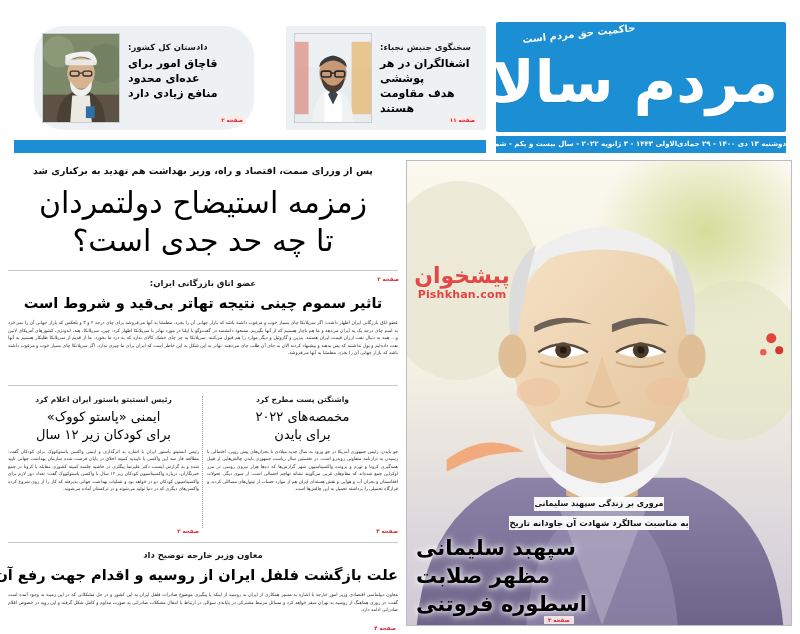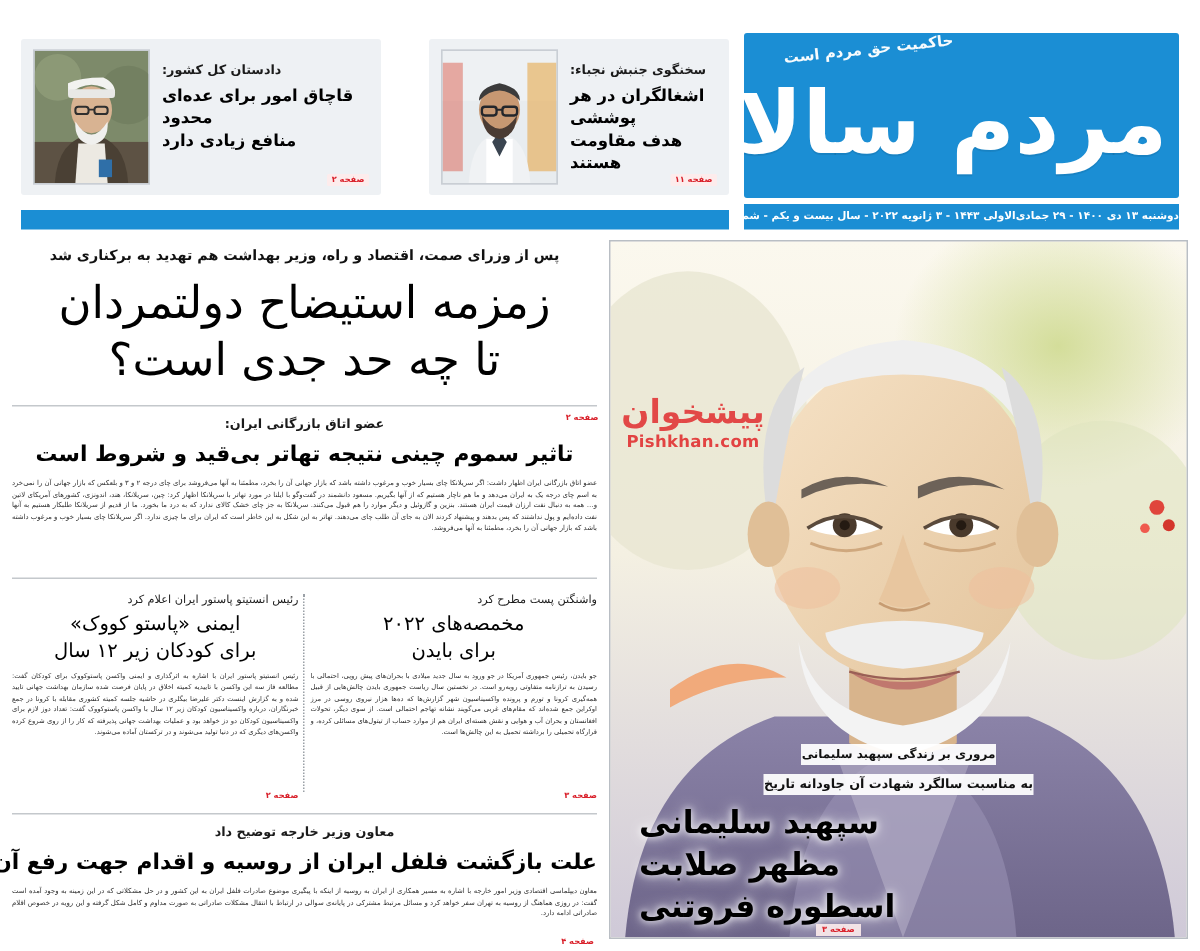--- a/index.html
+++ b/index.html
@@ -82,21 +82,21 @@
 
   
   .teaser {
     position: absolute;
     top: 26px;
     height: 104px;
     background: #eef1f4;
     border-radius: 2px;
   }
   .teaser-a { right: 314px; width: 200px; }
-  .teaser-b { right: 546px; width: 240px; }
+  .teaser-b { right: 546px; width: 220px; border-radius: 30px; }
 
   .teaser-photo {
     position: absolute;
     top: 7px; left: 8px;
     width: 78px;
     height: 90px;
     border: 1px solid #c9ced4;
     background: #cfd6dd;
     overflow: hidden;
   }
@@ -209,21 +209,21 @@
     font-weight: bold;
     color: #111111;
     line-height: 14px;
     padding: 0 0;
     white-space: nowrap;
   }
   .hero-kicker-2 { margin-top: 2px; font-size: 8.5px; }
   .hero-title {
     margin-top: 4px;
     text-align: left;
-    padding-left: 20px;
+    padding-left: 10px;
   }
   .hero-title span {
     display: block;
     font-size: 21px;
     font-weight: bold;
     color: #000000;
     line-height: 28px;
     text-shadow: 0 0 5px rgba(255,255,255,0.95), 0 0 10px rgba(255,255,255,0.9);
     white-space: nowrap;
   }
@@ -320,23 +320,23 @@
   .two-col::before {
     content: "";
     position: absolute;
     top: 2px; bottom: 4px;
     right: 50%;
     border-right: 1px dotted #9aa0a6;
   }
   .col-cell { width: 50%; position: relative; }
   .col-kicker {
     font-size: 7.5px;
-    font-weight: normal;
+    font-weight: bold;
     color: #1b1b1b;
-    text-align: right;
+    text-align: center;
     line-height: 12px;
   }
   .col-title {
     font-size: 13px;
     font-weight: normal;
     color: #000000;
     text-align: center;
     line-height: 18px;
     margin-top: 2px;
   }

